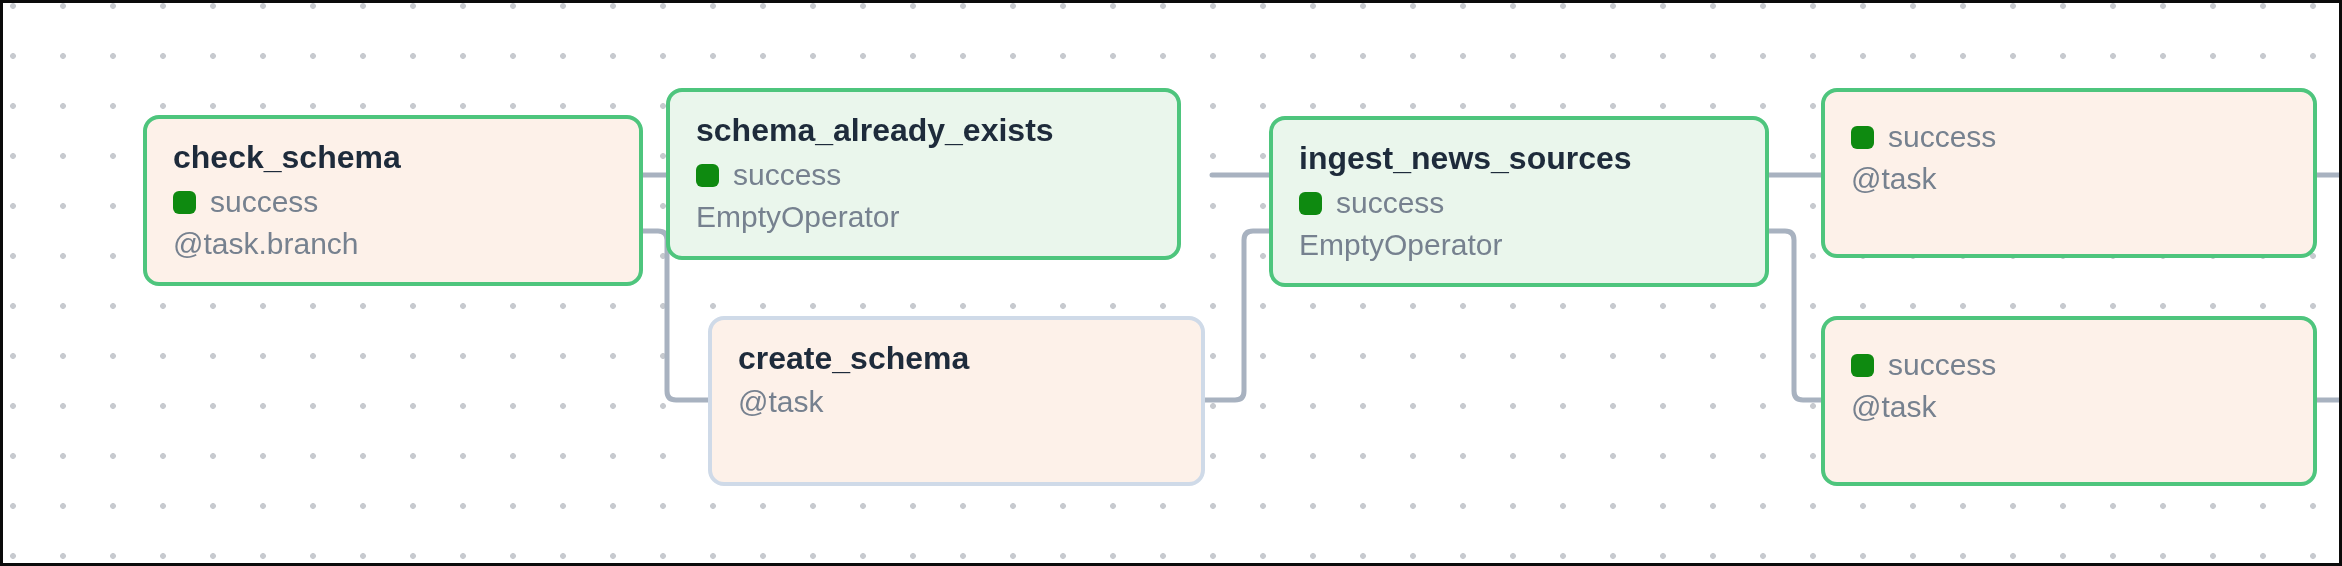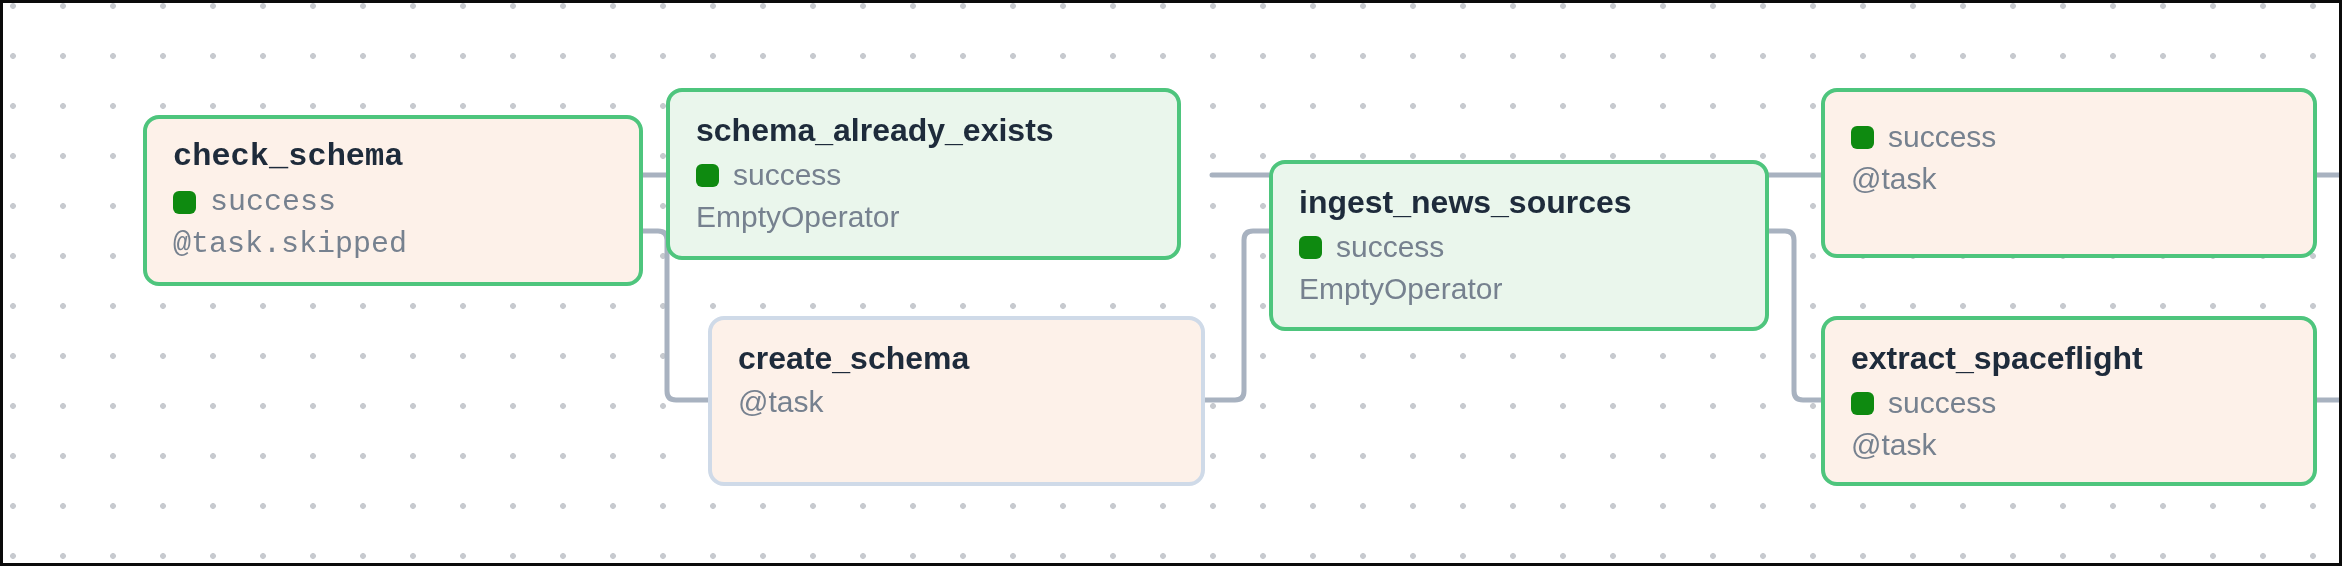--- a/index.html
+++ b/index.html
@@ -37,24 +37,24 @@
     box-sizing: border-box;
     border-radius: 16px;
     border: 4px solid transparent;
     padding: 19px 26px 0 26px;
   }
   .fill-task  { background: #fdf1e9; }
   .fill-empty { background: #eaf6ec; }
   .state-success { border-color: #4ec57d; }
   .state-skipped { border-color: #cfdae8; }
 
-  .pos-check-schema        { left: 140px;  top: 112px; width: 500px; height: 171px; font-family: Liberation Mono, monospace; }
+  .pos-check-schema        { left: 140px;  top: 112px; width: 500px; height: 171px; }
   .pos-schema-already-exists{ left: 663px; top: 85px;  width: 515px; height: 172px; }
   .pos-create-schema       { left: 705px;  top: 313px; width: 497px; height: 170px; }
-  .pos-ingest-news-sources { left: 1266px; top: 113px; width: 500px; height: 171px; margin-top: 44px; }
+  .pos-ingest-news-sources { left: 1266px; top: 113px; width: 500px; height: 171px; }
   .pos-extract-alphavantage{ left: 1818px; top: 85px;  width: 496px; height: 170px; }
   .pos-extract-spaceflight { left: 1818px; top: 313px; width: 496px; height: 170px; }
 
   .node-title {
     font-size: 32px;
     font-weight: bold;
     color: #1e2b3b;
     line-height: 38px;
     white-space: nowrap;
   }
@@ -98,21 +98,21 @@
     <path class="edge" d="M2311 172 L2342 172"></path>
     <path class="edge" d="M2311 397 L2342 397"></path>
   </svg>
 
   <div class="node fill-task state-success pos-check-schema">
     <div class="node-title">check_schema</div>
     <div class="node-status">
       <span class="status-square sq-success"></span>
       <span>success</span>
     </div>
-    <div class="node-operator">@task.skipped</div>
+    <div class="node-operator">@task.branch</div>
   </div>
 
   <div class="node fill-empty state-success pos-schema-already-exists">
     <div class="node-title">schema_already_exists</div>
     <div class="node-status">
       <span class="status-square sq-success"></span>
       <span>success</span>
     </div>
     <div class="node-operator">EmptyOperator</div>
   </div>
@@ -133,21 +133,20 @@
 
   <div class="node fill-task state-success pos-extract-alphavantage">
     <div class="node-status">
       <span class="status-square sq-success"></span>
       <span>success</span>
     </div>
     <div class="node-operator">@task</div>
   </div>
 
   <div class="node fill-task state-success pos-extract-spaceflight">
-    <div class="node-title">extract_spaceflight</div>
     <div class="node-status">
       <span class="status-square sq-success"></span>
       <span>success</span>
     </div>
     <div class="node-operator">@task</div>
   </div>
 
 </div>
 
 </body></html>

